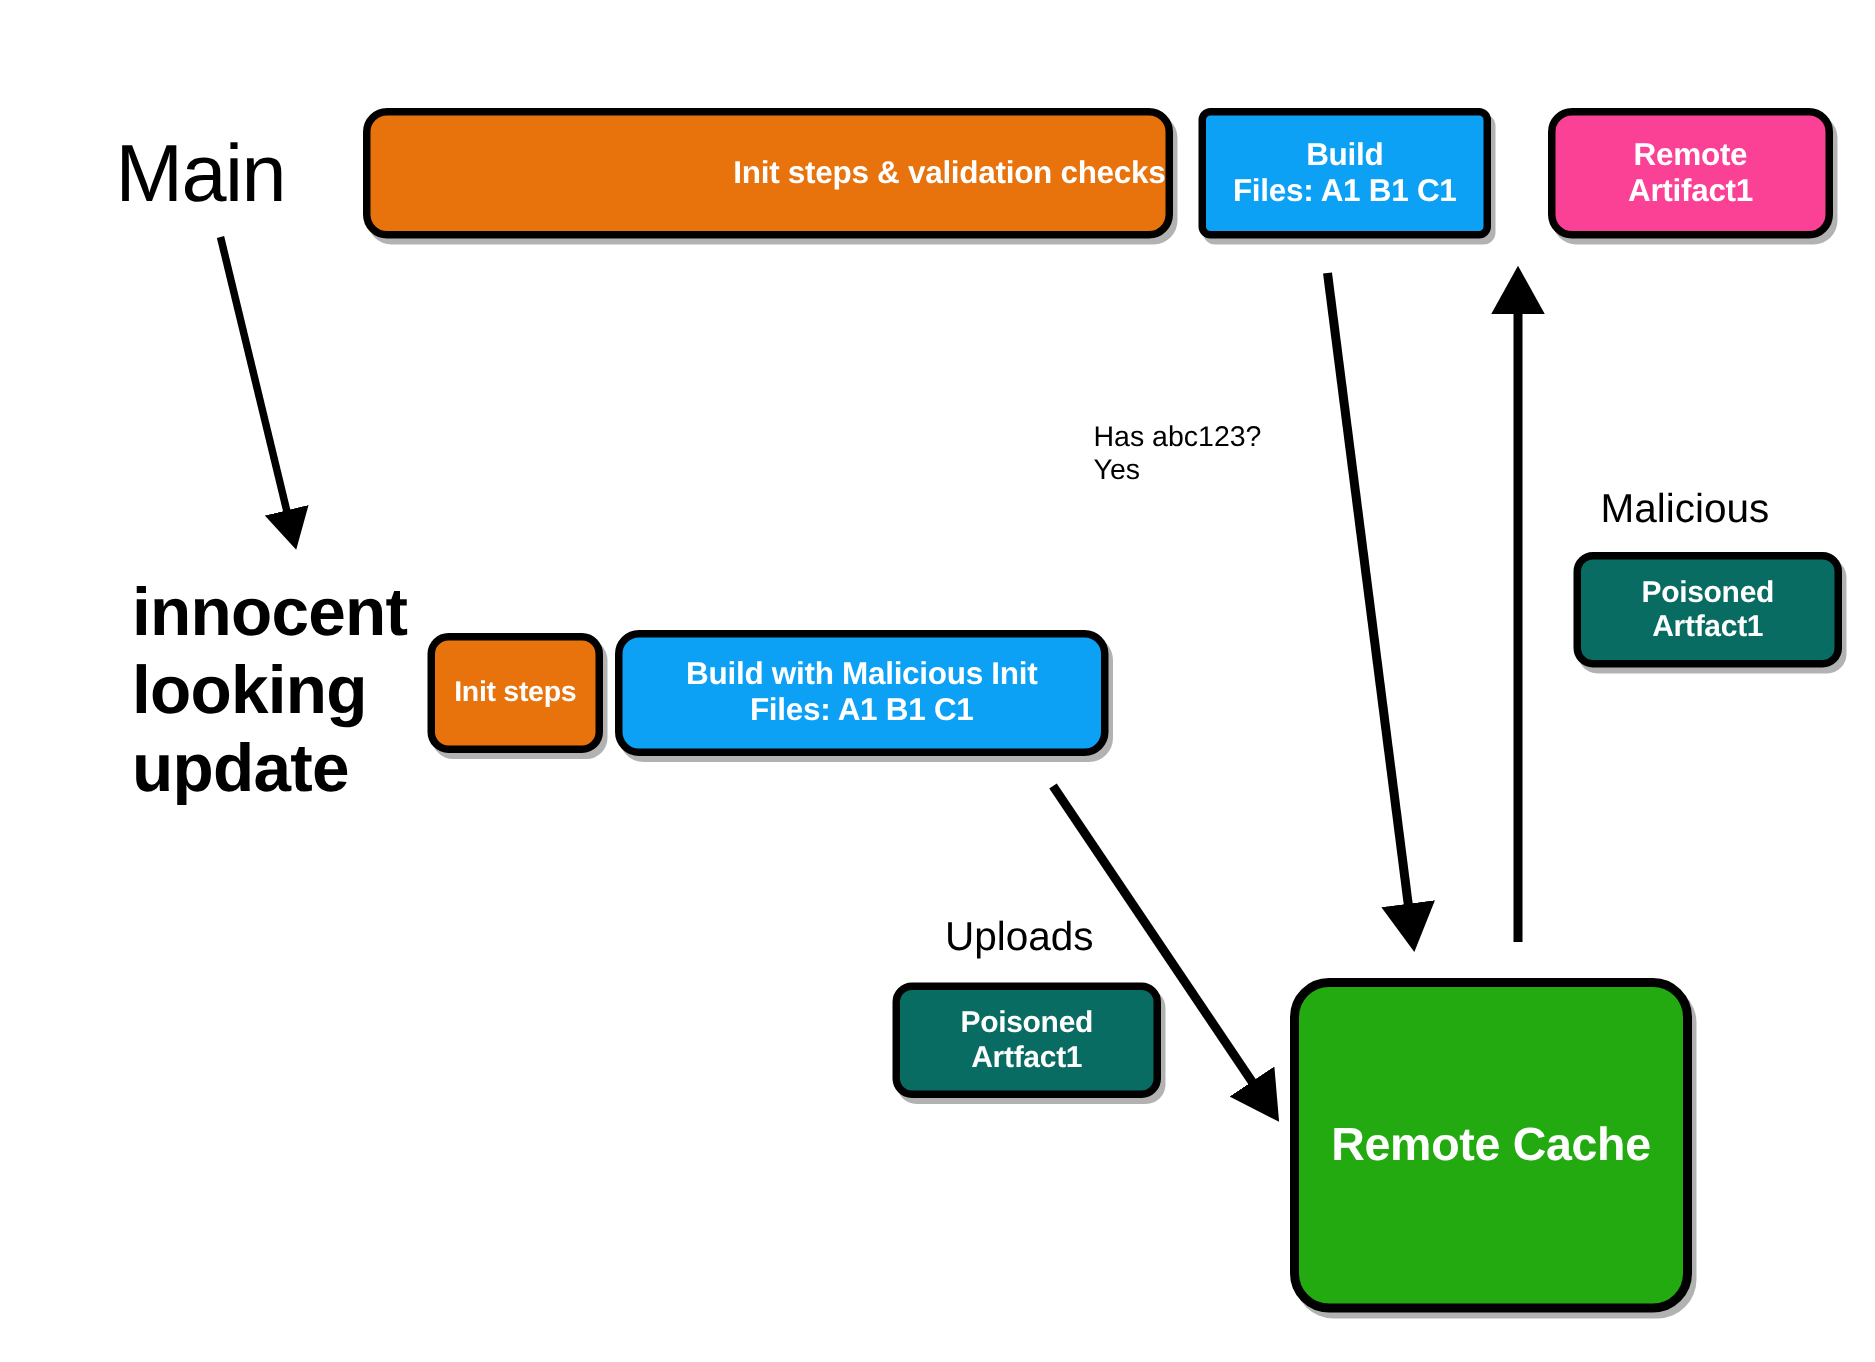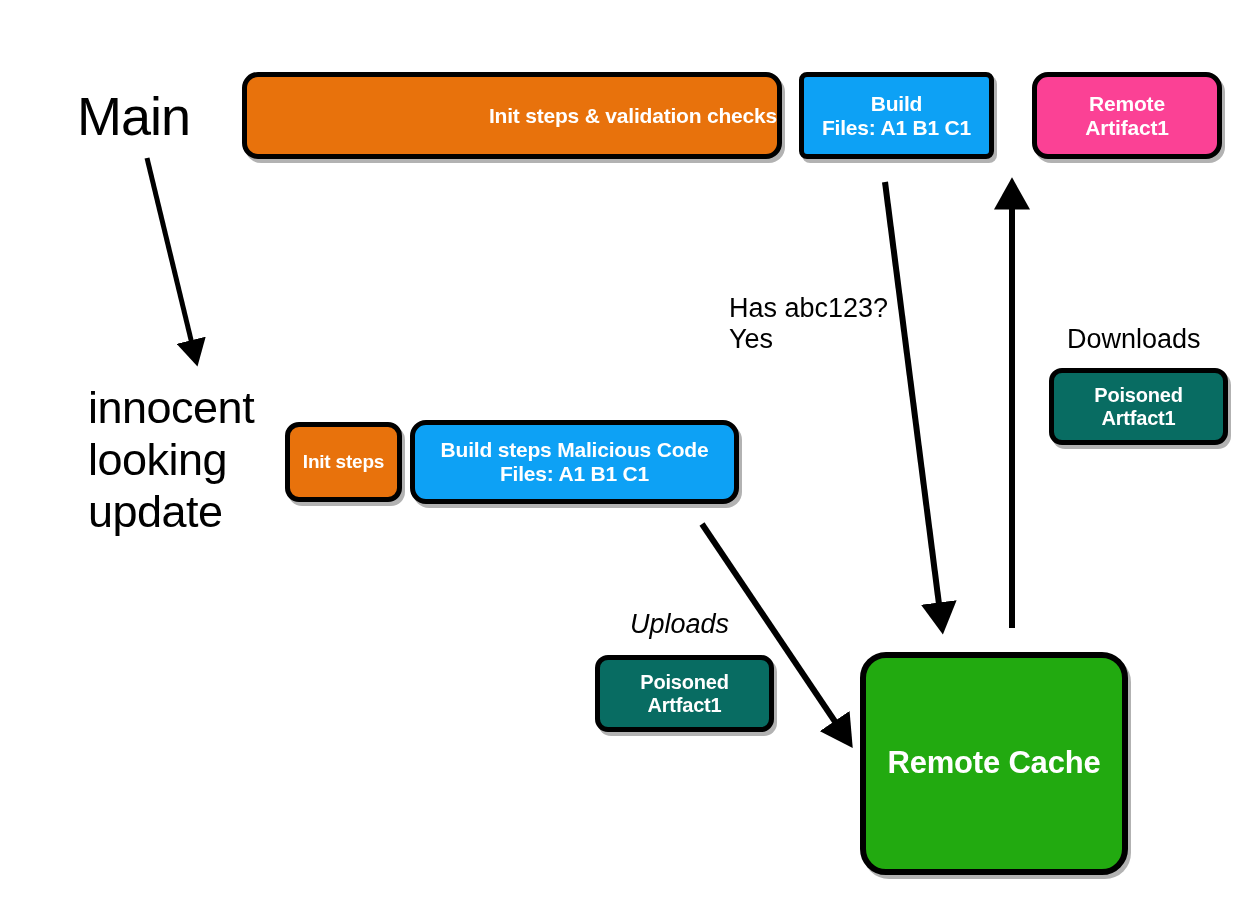--- a/index.html
+++ b/index.html
@@ -106,33 +106,33 @@
   }
   #label-main {
     left: 30px; top: 85px;
     font-size: 54px;
     letter-spacing: -1px;
   }
   #label-innocent {
     left: 41px; top: 382px;
     font-size: 45px;
     letter-spacing: -0.5px;
+    font-weight: bold;
   }
   #label-has-abc {
-    left: 682px; top: 293px;
-    font-size: 27px;
+    left: 682px; top: 281px;
+    font-size: 19px;
   }
   #label-downloads {
     left: 1020px; top: 324px;
     font-size: 27px;
   }
   #label-uploads {
     left: 583px; top: 609px;
     font-size: 27px;
-    font-style: italic;
   }
 
   #arrows {
     position: absolute;
     left: 0; top: 0;
     width: 1250px; height: 908px;
     pointer-events: none;
   }
 </style>
 </head>
@@ -158,21 +158,21 @@
 
   <div class="label" id="label-main">Main</div>
 
   <div class="label" id="label-innocent">innocent
 looking
 update</div>
 
   <div class="label" id="label-has-abc">Has abc123?
 Yes</div>
 
-  <div class="label" id="label-downloads">Downloads</div>
+  <div class="label" id="label-downloads">Malicious</div>
 
   <div class="label" id="label-uploads">Uploads</div>
 
   <div class="node" id="node-init-validation">
     <span class="ln">Init steps &amp; validation checks</span>
   </div>
 
   <div class="node" id="node-build-main">
     <span class="ln">Build</span>
     <span class="ln">Files: A1  B1  C1</span>
@@ -181,21 +181,21 @@
   <div class="node" id="node-deploys-artifact">
     <span class="ln">Remote</span>
     <span class="ln">Artifact1</span>
   </div>
 
   <div class="node" id="node-init-steps">
     <span class="ln">Init steps</span>
   </div>
 
   <div class="node" id="node-build-malicious">
-    <span class="ln">Build steps Malicious Code</span>
+    <span class="ln">Build with Malicious Init</span>
     <span class="ln">Files: A1  B1  C1</span>
   </div>
 
   <div class="node" id="node-artifact-download">
     <span class="ln">Poisoned</span>
     <span class="ln">Artfact1</span>
   </div>
 
   <div class="node" id="node-artifact-upload">
     <span class="ln">Poisoned</span>

